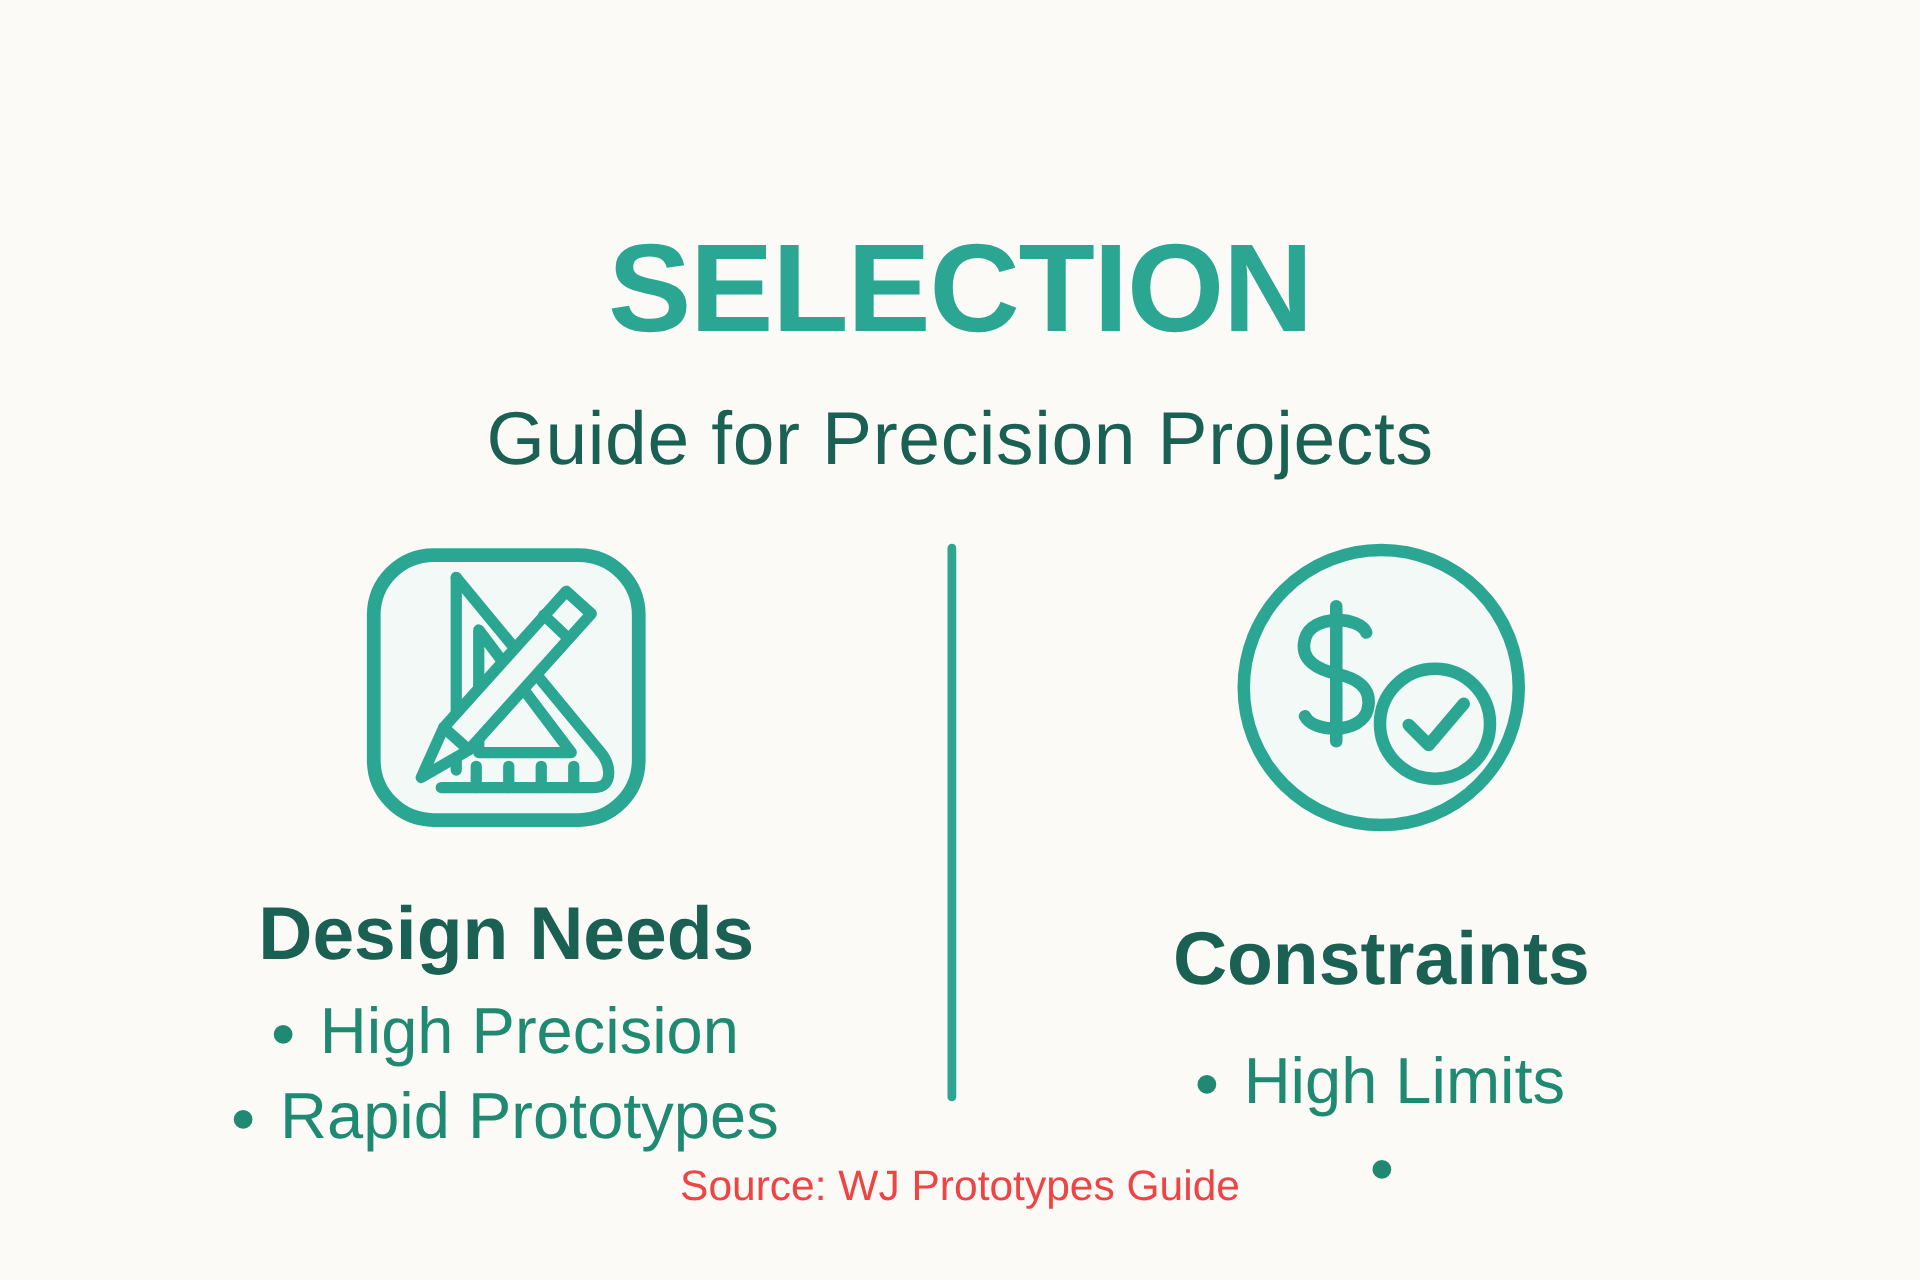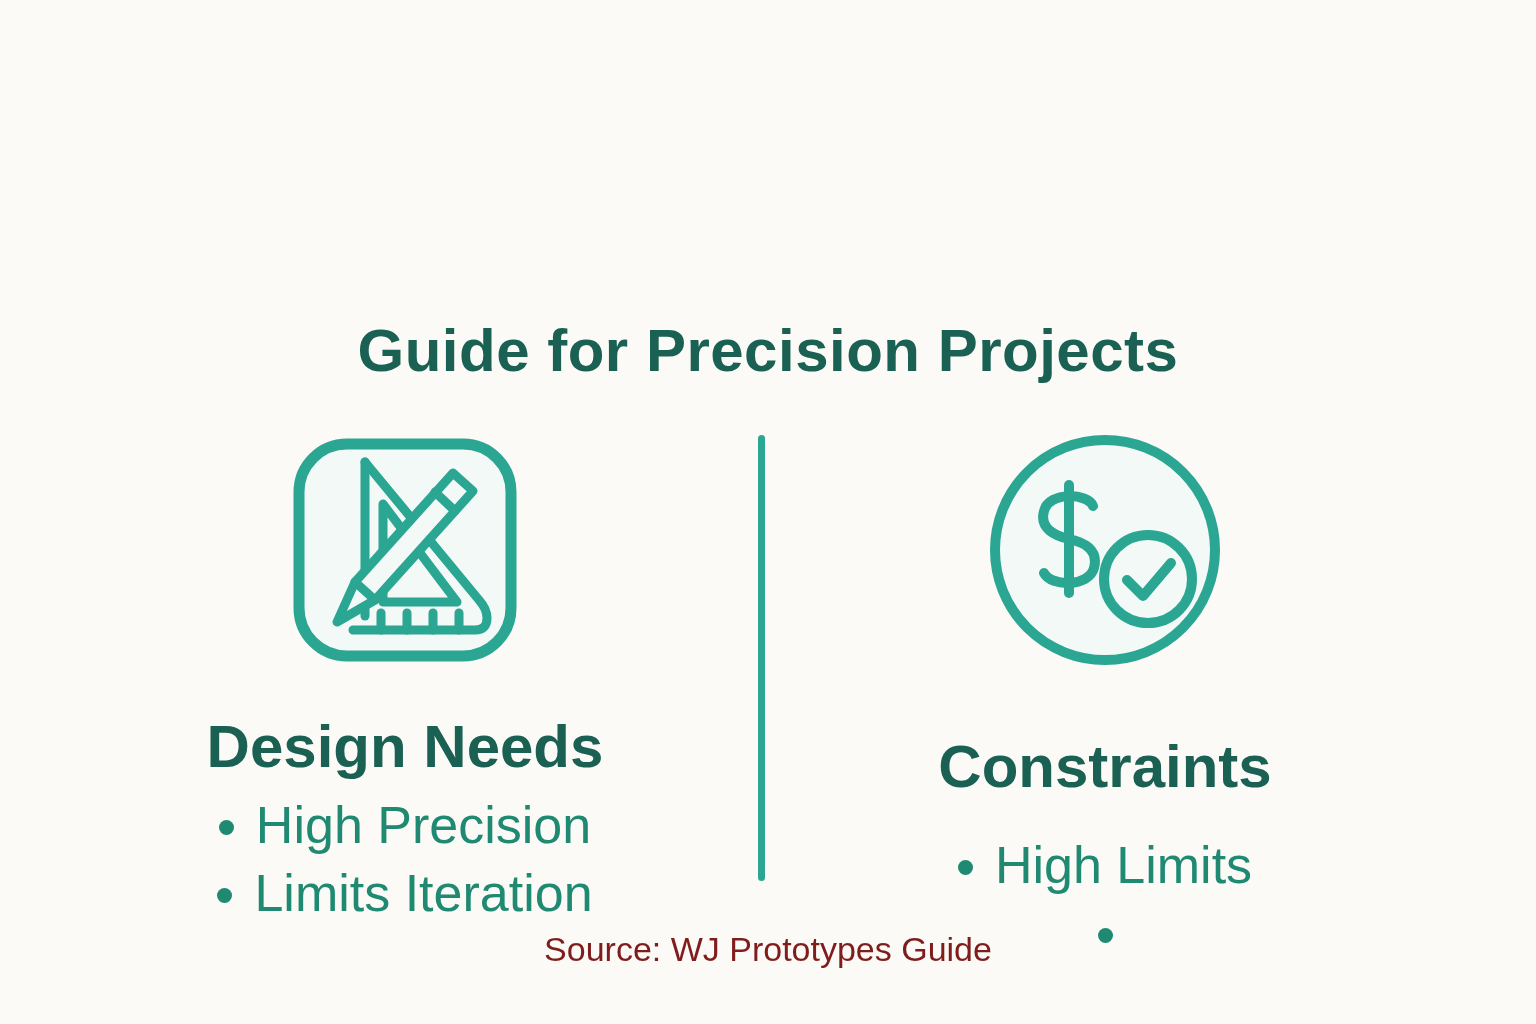--- a/index.html
+++ b/index.html
@@ -20,21 +20,21 @@
     font-size: 100px;
     line-height: 1.1;
     letter-spacing: -1px;
   }
 
   .subtitle {
     position: absolute;
     top: 316px; left: 0; right: 0;
     text-align: center;
     color: #1A6153;
-    font-weight: 700;
+    font-weight: 400;
     font-size: 60px;
     letter-spacing: 0.5px;
   }
 
   .column {
     position: absolute;
     top: 430px;
     display: flex;
     flex-direction: column;
     align-items: center;
@@ -85,28 +85,28 @@
     left: 758px; top: 435px;
     width: 7px; height: 446px;
     background: #2BA693;
     border-radius: 4px;
   }
 
   .source {
     position: absolute;
     top: 930px; left: 0; right: 0;
     text-align: center;
-    color: #7f1d1d;
+    color: #ef4444;
     font-size: 34px;
   }
 </style>
 </head>
 <body>
 
-<h1 class="title"><br></h1>
+<h1 class="title"><br><span>SELECTION</span></h1>
 
 <h2 class="subtitle">Guide for Precision Projects</h2>
 
 <div class="column left">
   <div class="icon-wrap">
     <svg viewBox="0 0 240 240" xmlns="http://www.w3.org/2000/svg">
       <rect x="14" y="14" width="212" height="212" rx="48" fill="#F2F9F6" stroke="#2BA693" stroke-width="11"></rect>
       <g fill="none" stroke="#2BA693" stroke-width="9" stroke-linejoin="round" stroke-linecap="round">
         <path d="M80 32 L80 186"></path>
         <path d="M80 32 L194 170 Q202 179 202 188 Q202 200 190 200 L68 200"></path>
@@ -124,21 +124,21 @@
     </svg>
   </div>
   <div class="col-heading">Design Needs</div>
   <div class="bullets">
     <div class="bullet">
       <span class="dot"></span>
       <span class="bullet-text">High Precision</span>
     </div>
     <div class="bullet">
       <span class="dot"></span>
-      <span class="bullet-text">Limits Iteration</span>
+      <span class="bullet-text">Rapid Prototypes</span>
     </div>
   </div>
 </div>
 
 <div class="divider"></div>
 
 <div class="column right">
   <div class="icon-wrap">
     <svg viewBox="0 0 240 240" xmlns="http://www.w3.org/2000/svg">
       <circle cx="120" cy="120" r="110" fill="#F2F9F6" stroke="#2BA693" stroke-width="10"></circle>

